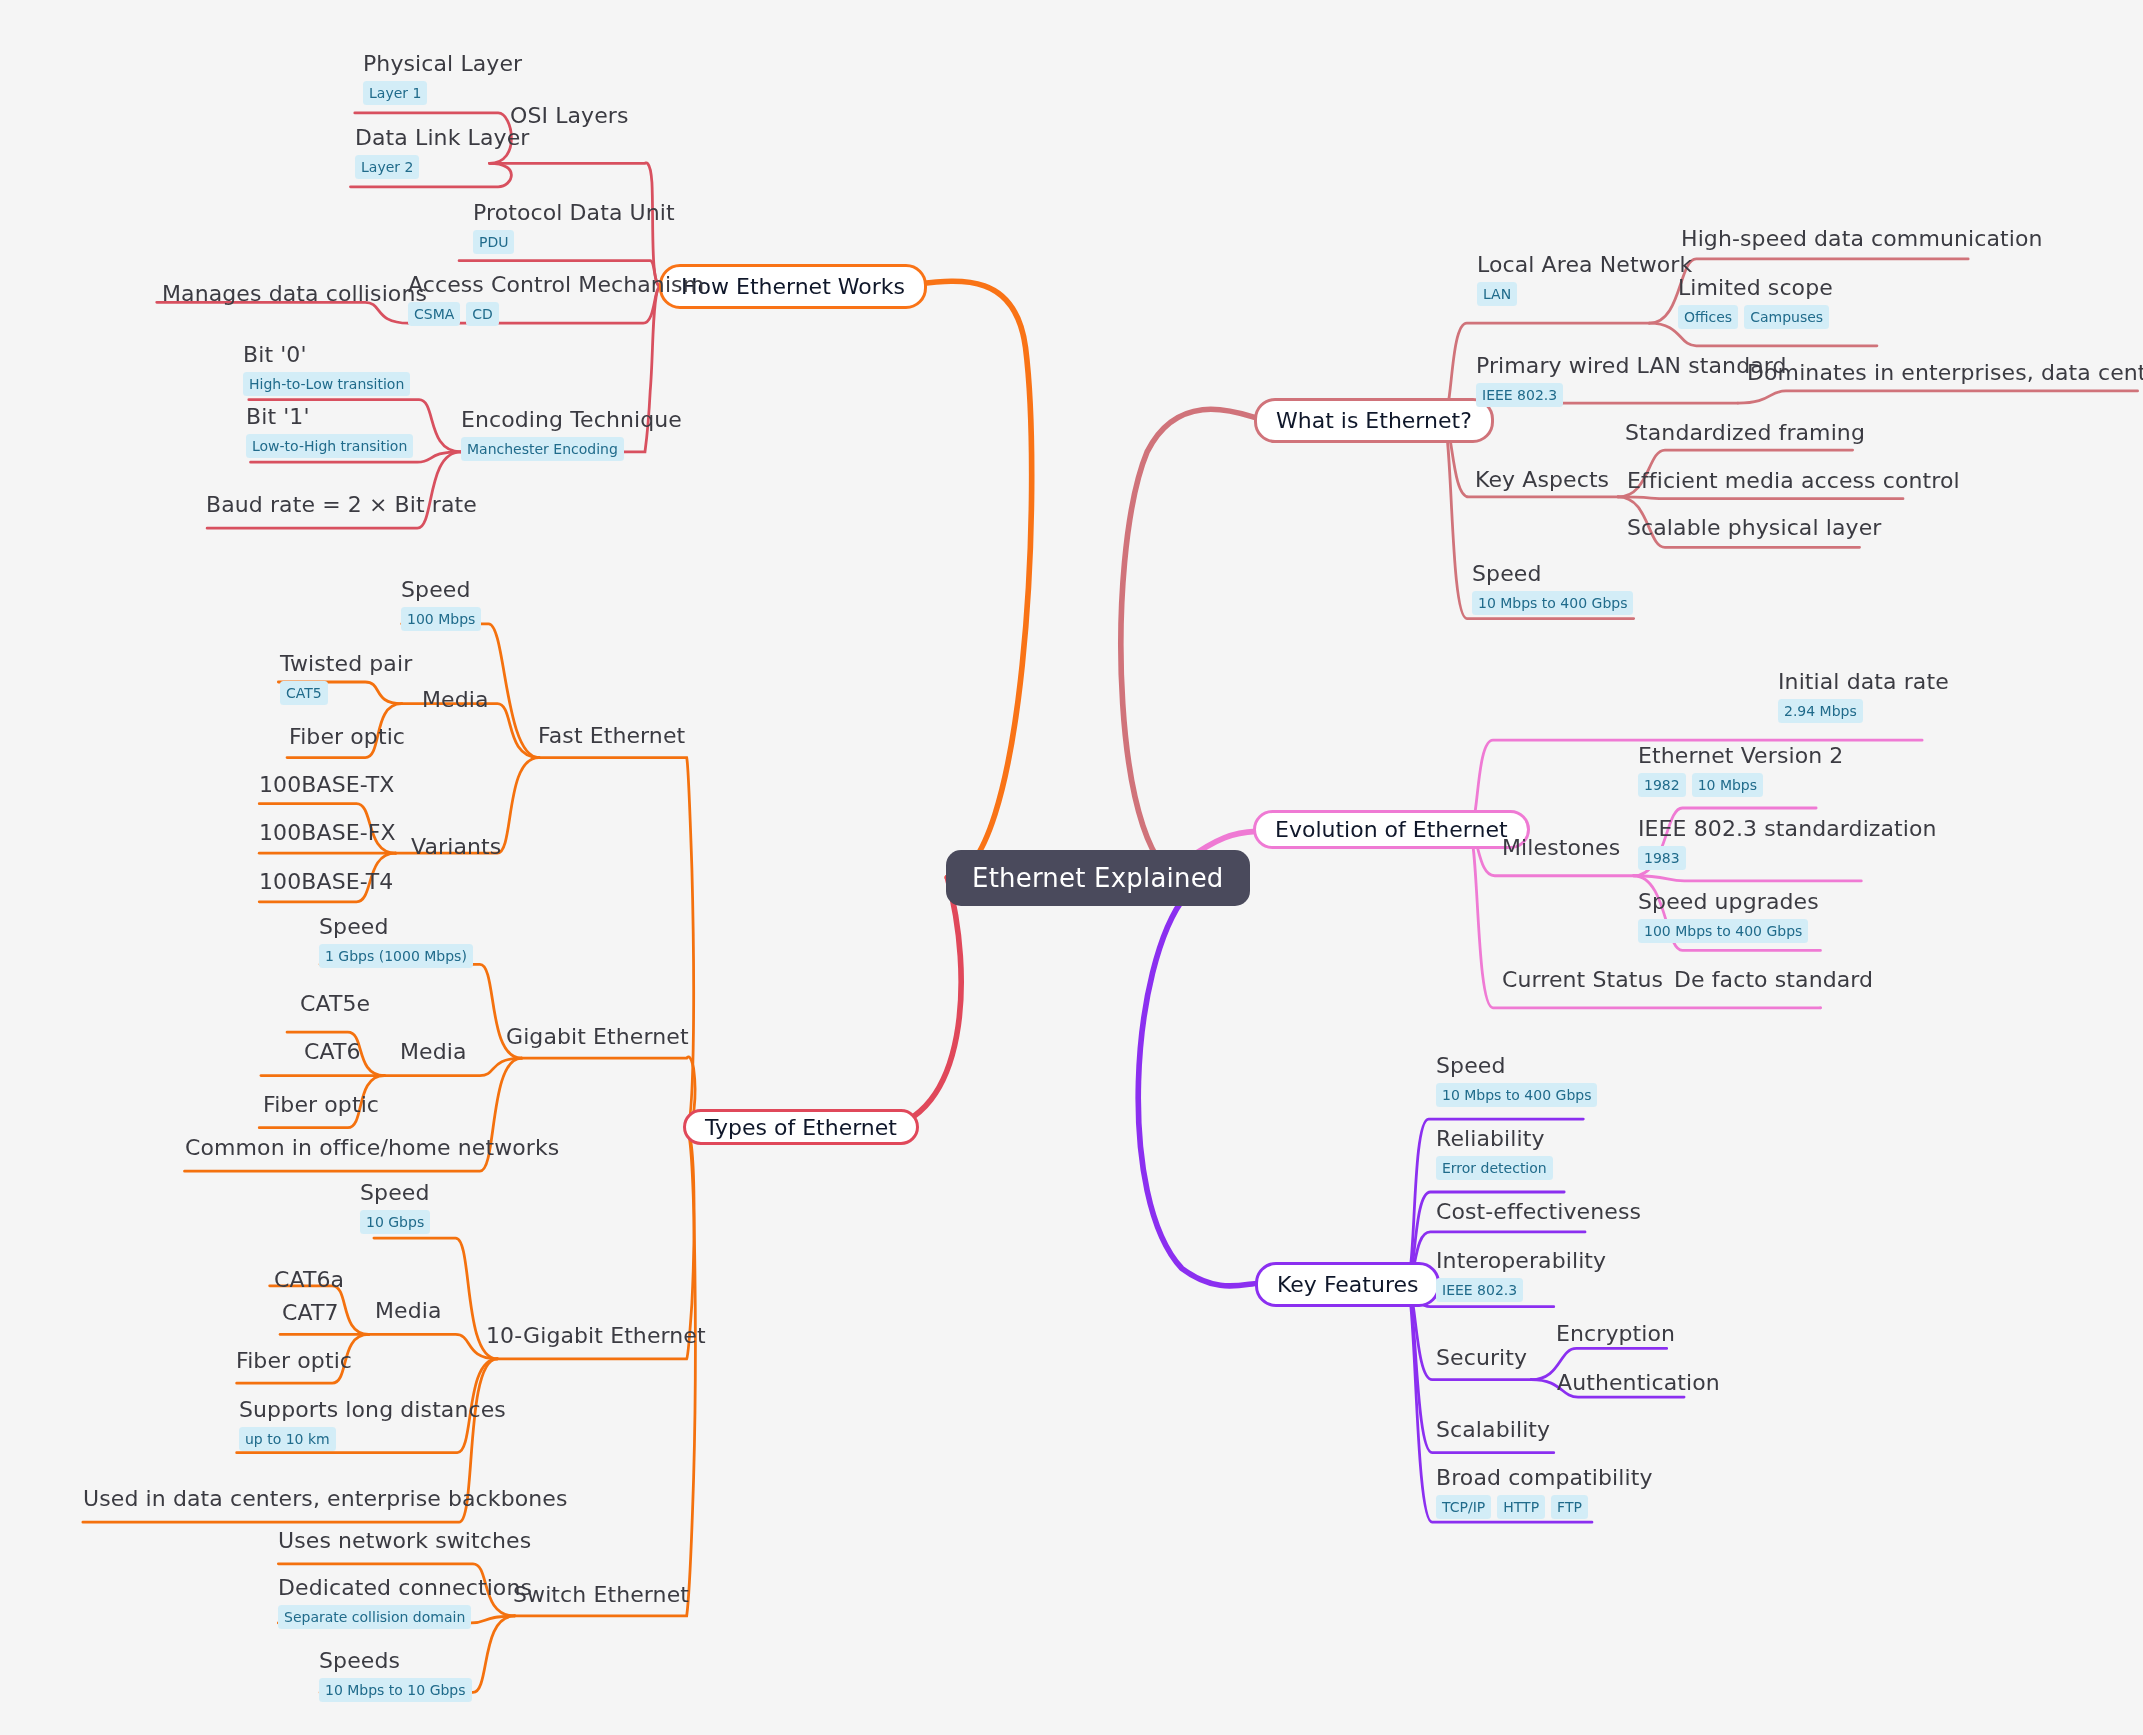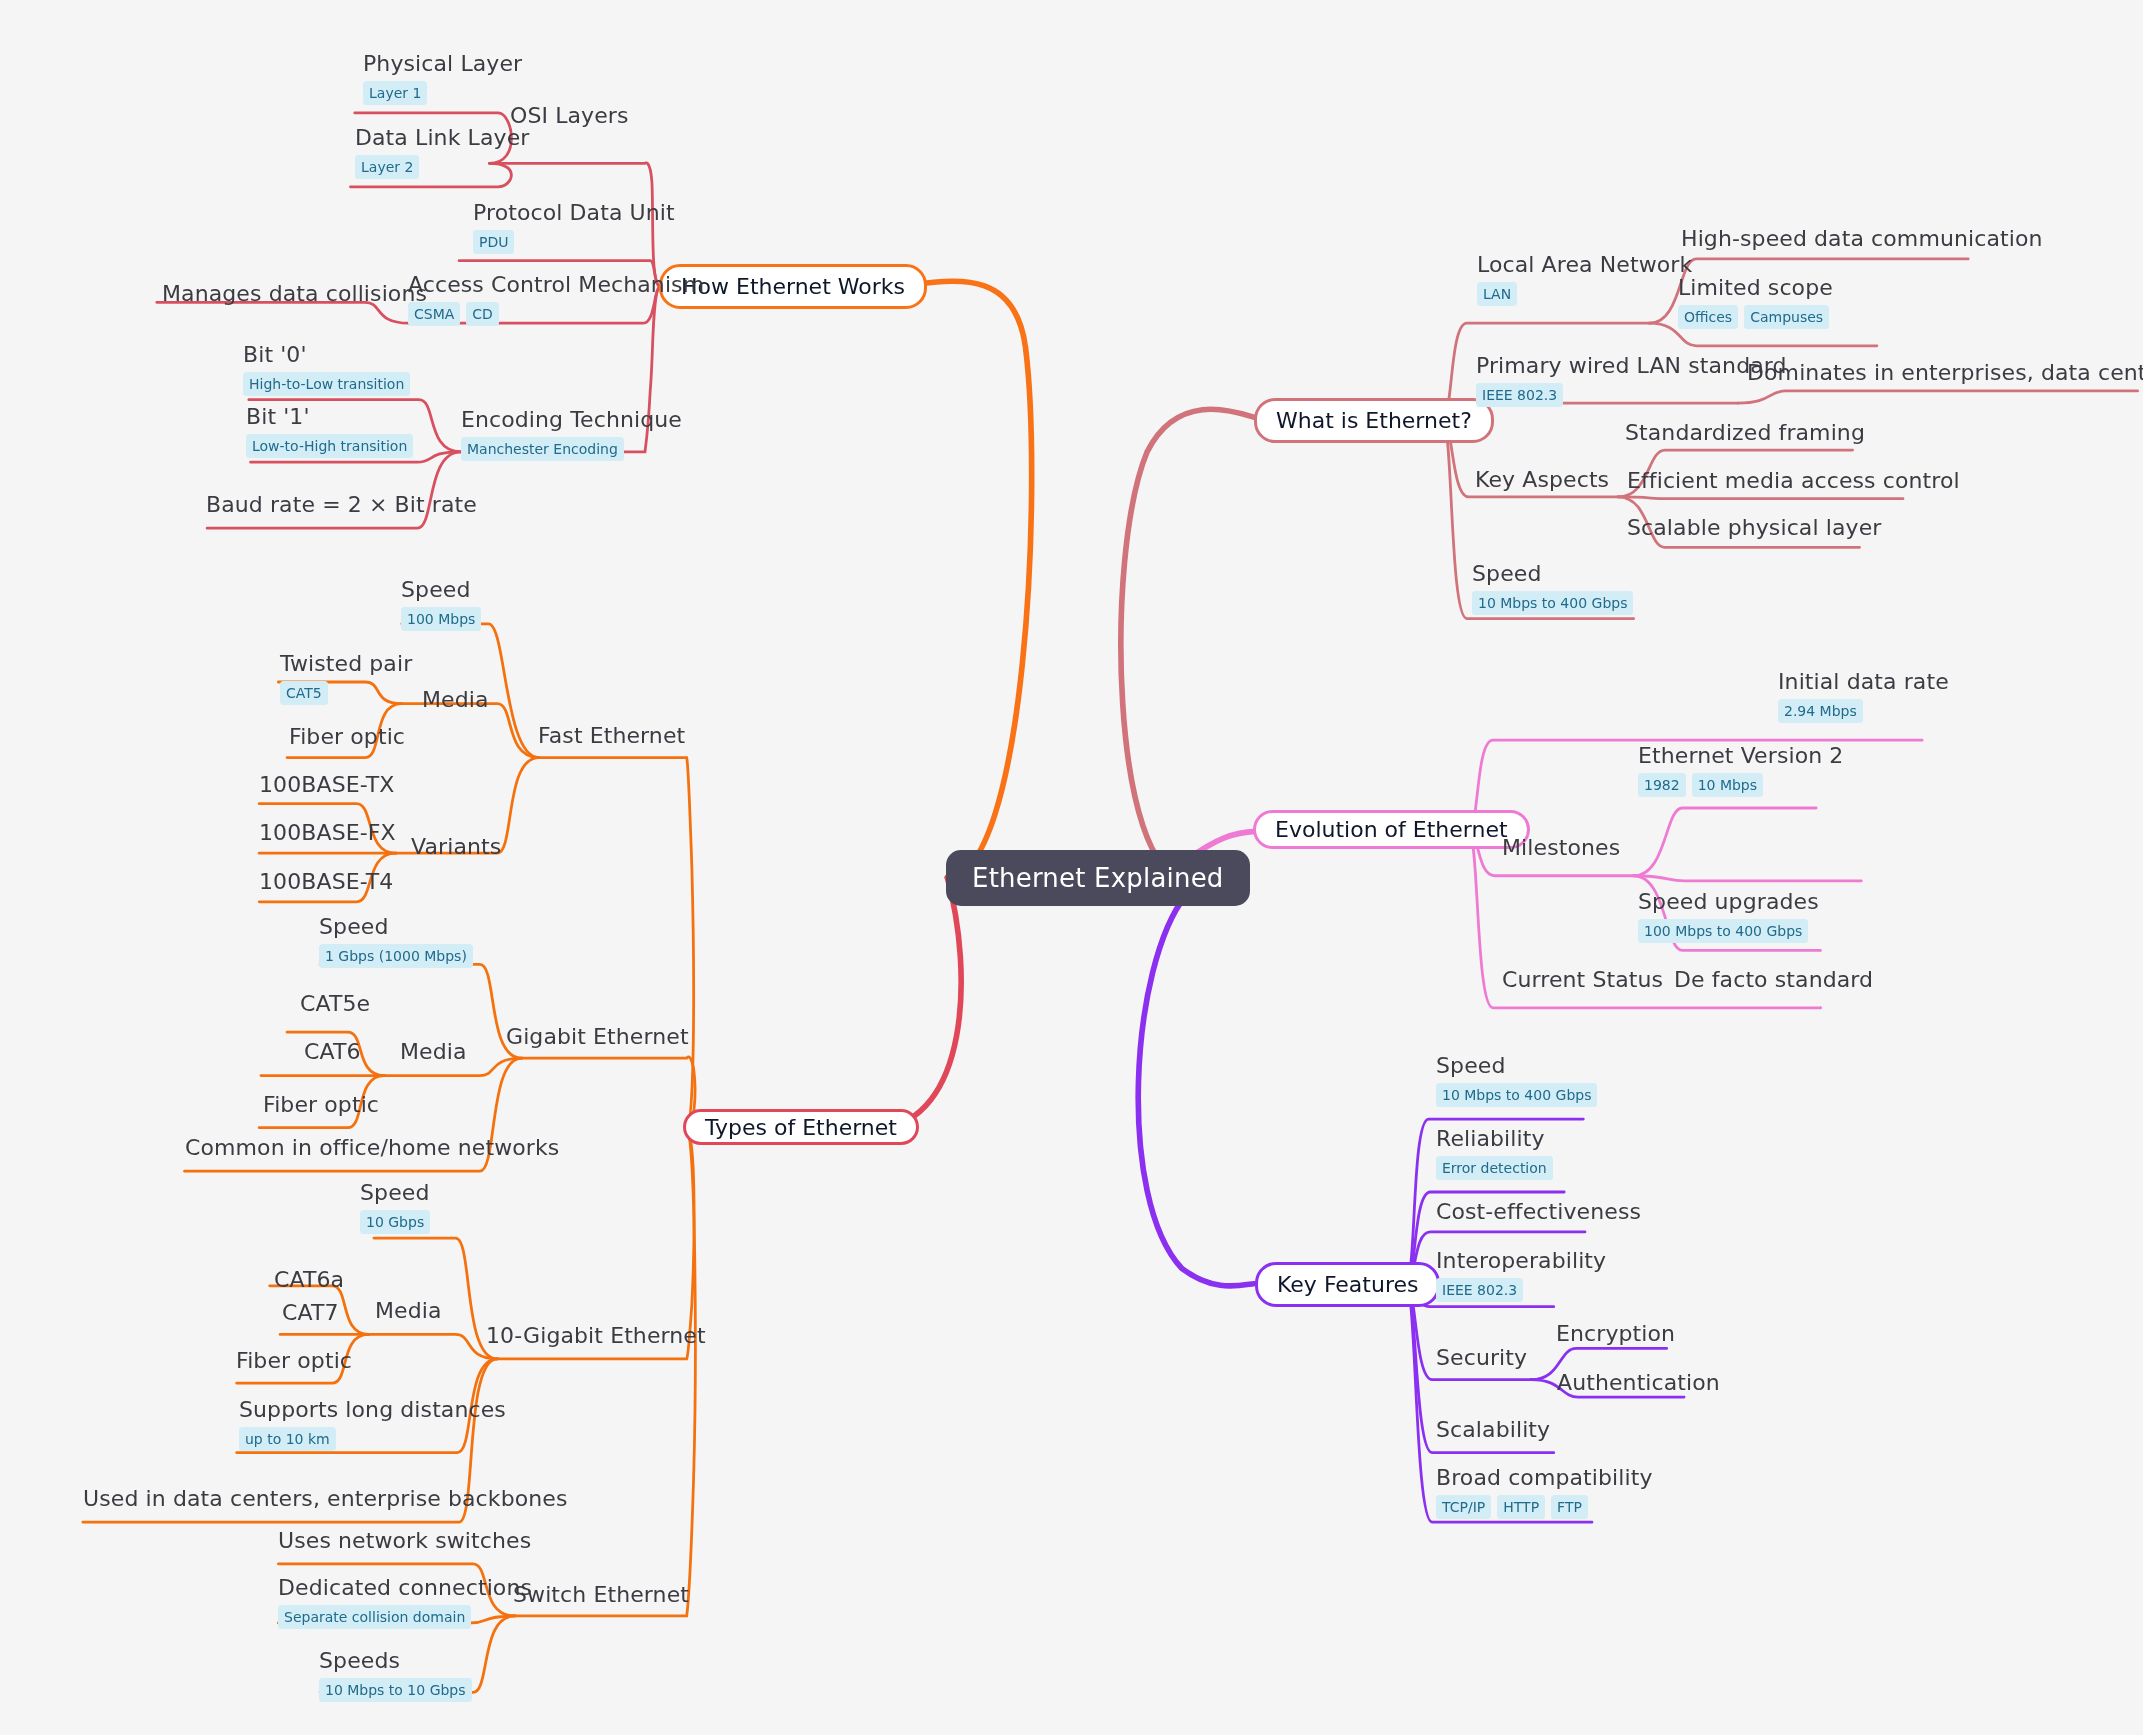--- a/index.html
+++ b/index.html
@@ -509,20 +509,26 @@
   </div>
 
   <div class="node" style="left:1638px;top:743px;">
     <div class="ttl">Ethernet Version 2</div>
     <div class="tags">
       <span class="tag">1982</span>
       <span class="tag">10 Mbps</span>
     </div>
   </div>
 
+  <div class="node" style="left:1638px;top:816px;">
+    <div class="ttl">IEEE 802.3 standardization</div>
+    <div class="tags">
+      <span class="tag">1983</span>
+    </div>
+  </div>
 
   <div class="node" style="left:1638px;top:889px;">
     <div class="ttl">Speed upgrades</div>
     <div class="tags">
       <span class="tag">100 Mbps to 400 Gbps</span>
     </div>
   </div>
 
   <div class="node notag" style="left:1502px;top:967px;">
     <div class="ttl">Current Status</div>

